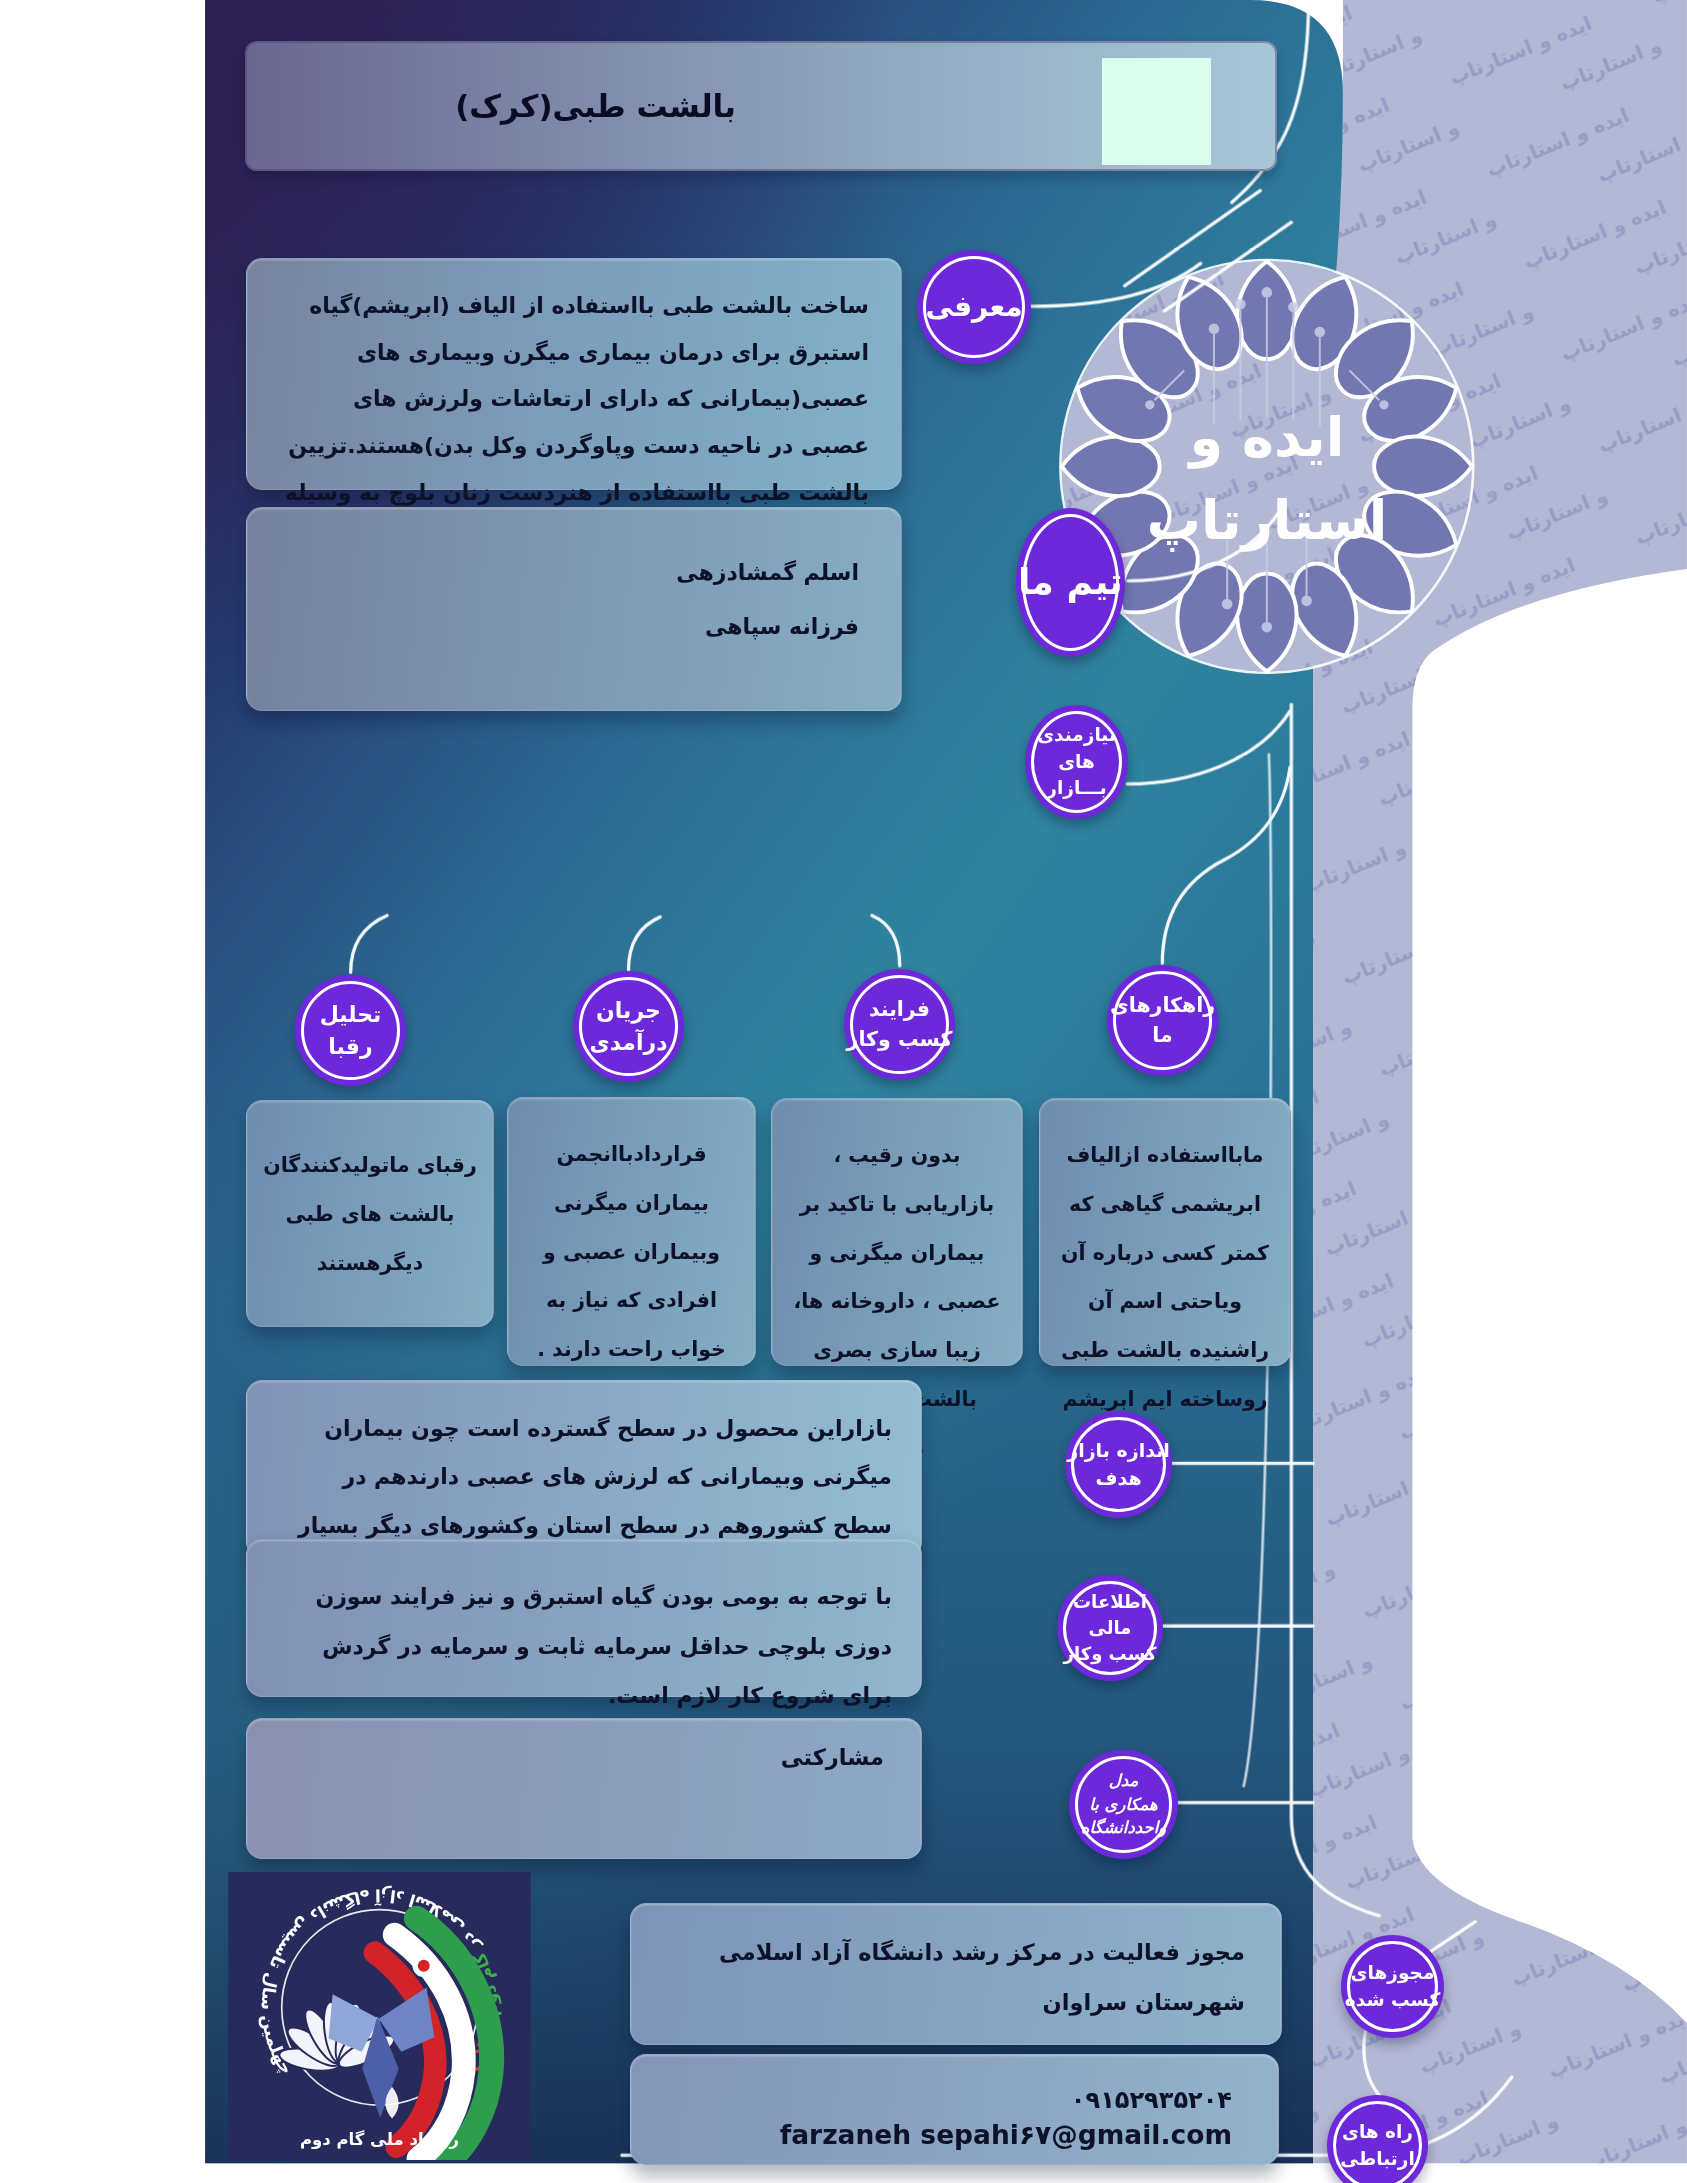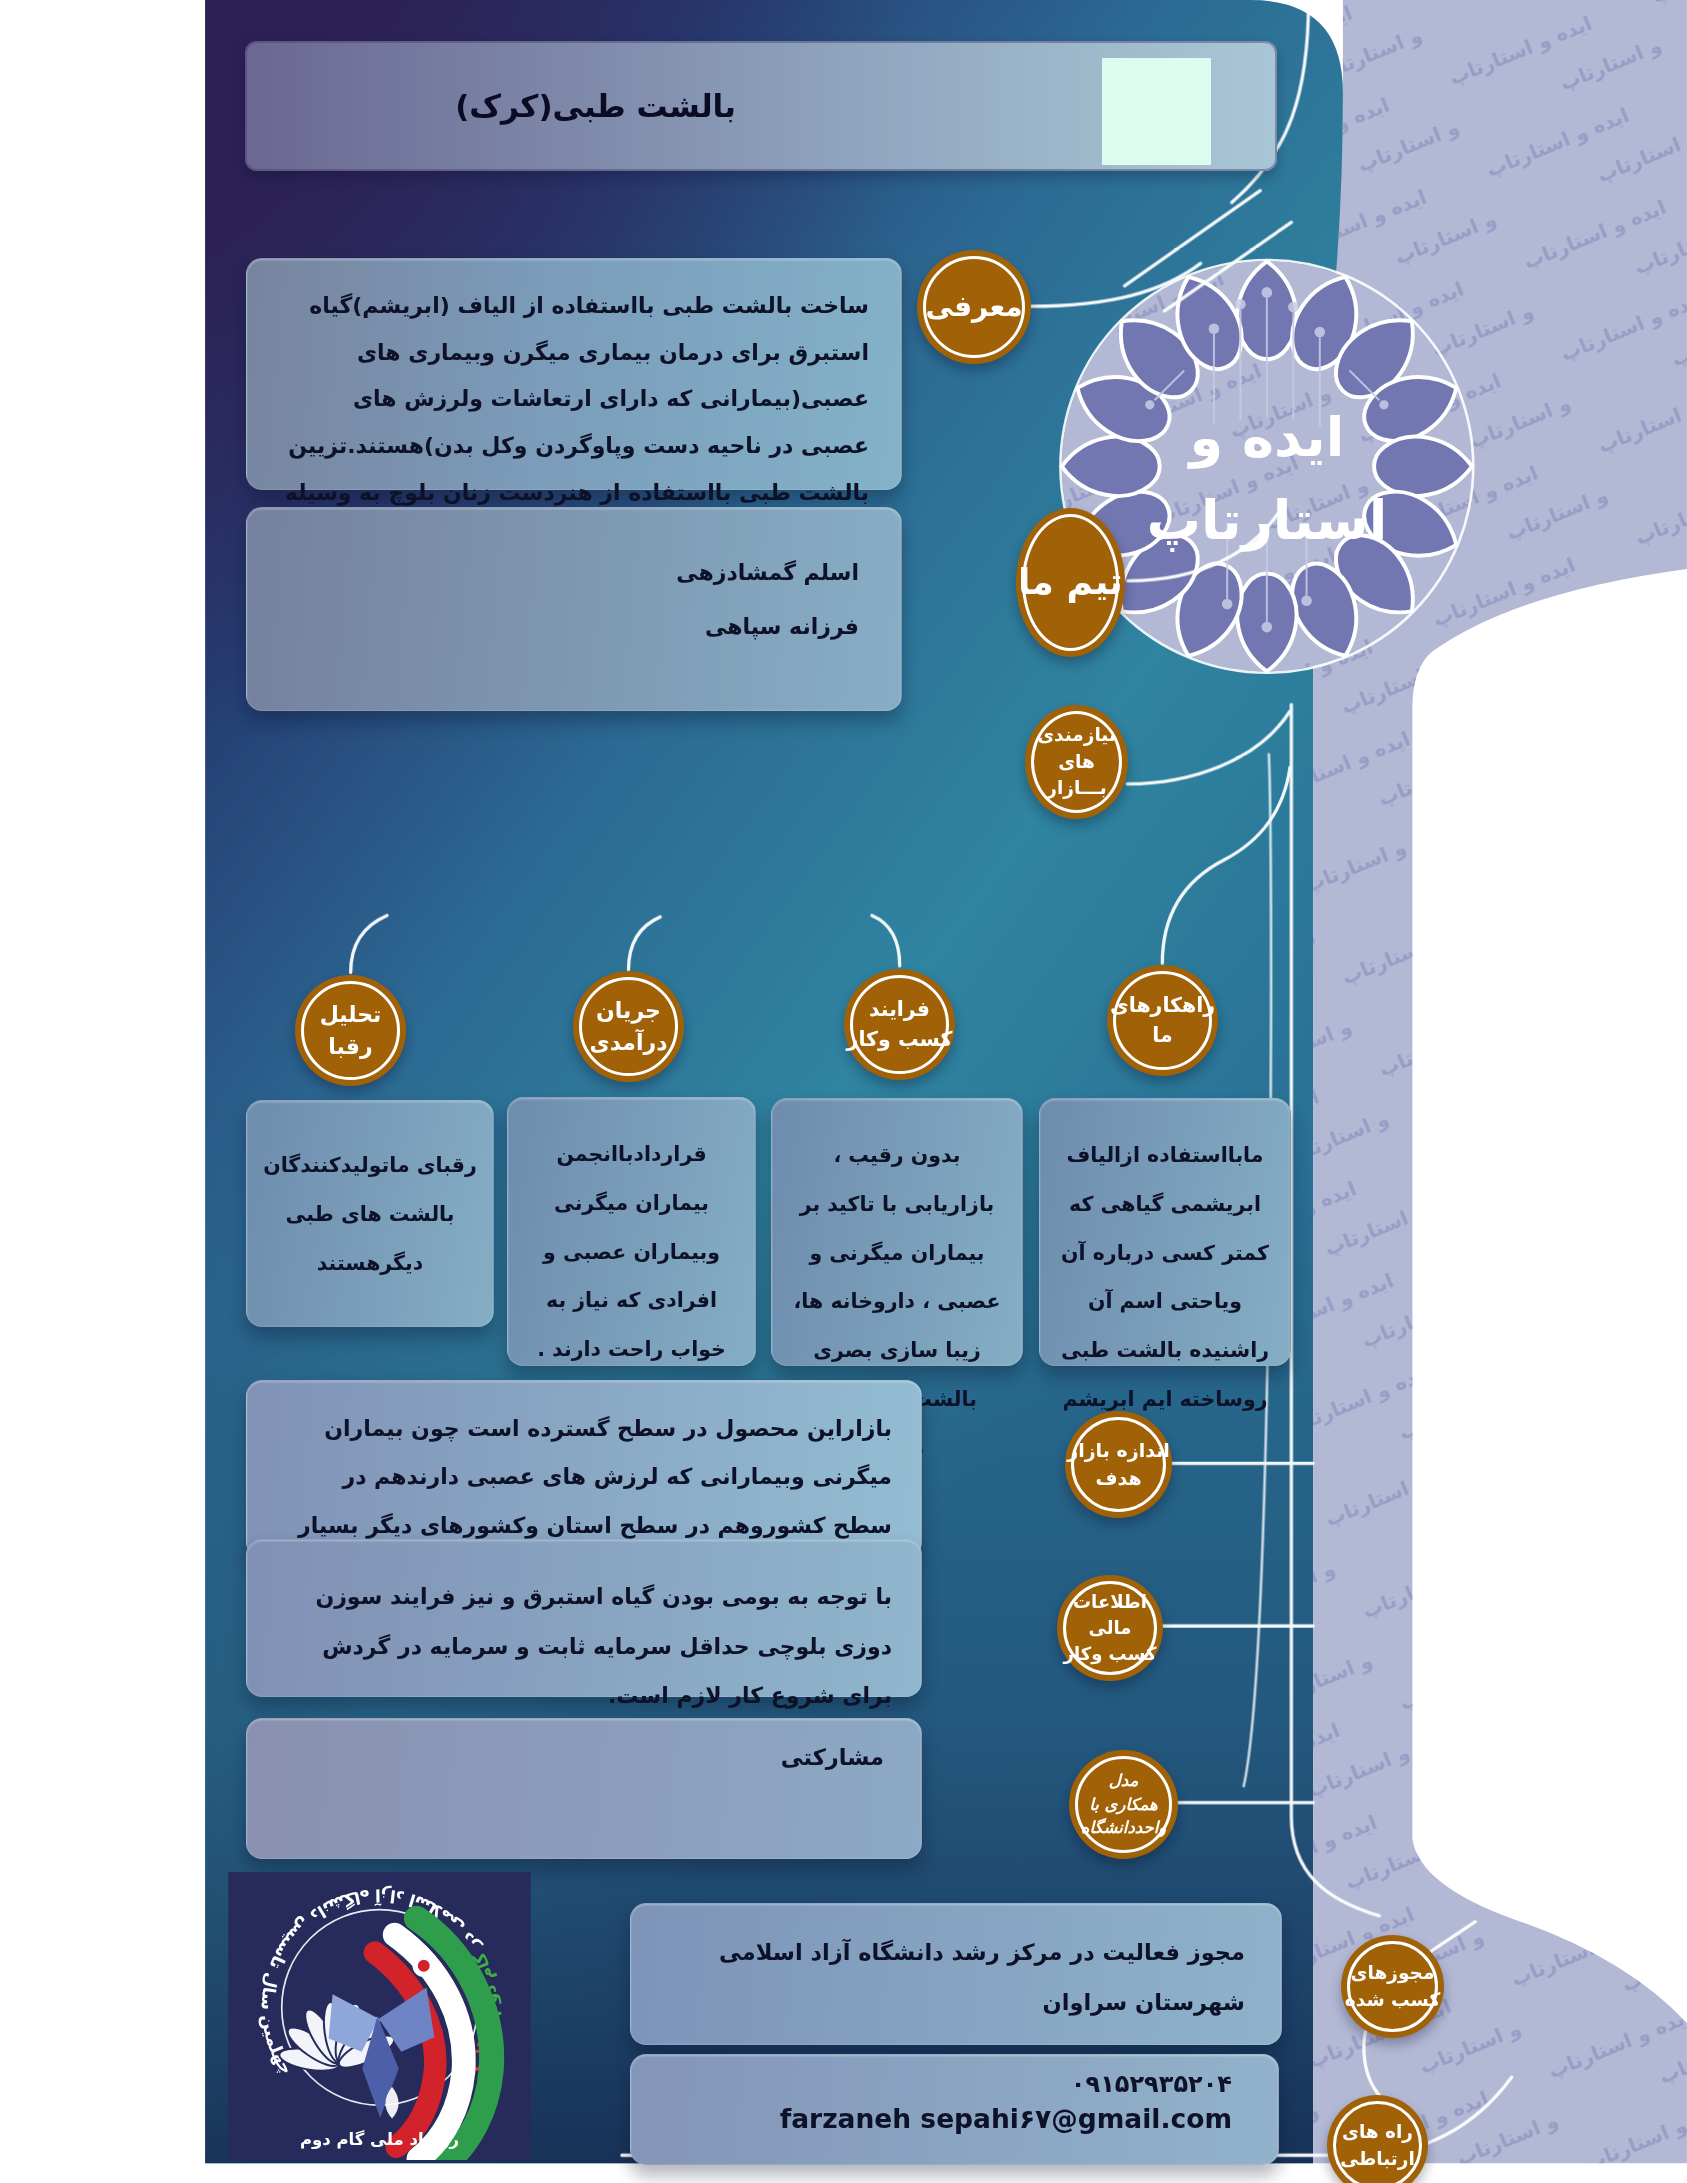--- a/index.html
+++ b/index.html
@@ -6,34 +6,34 @@
   .page{position:relative;width:1687px;height:2183px;background:#ffffff;overflow:hidden;
         font-family:"DejaVu Sans",sans-serif;}
   svg.bg{position:absolute;left:0;top:0;}
   .abs{position:absolute;}
   
   .panel{position:absolute;border-radius:16px;direction:rtl;color:#0e1229;
          box-shadow:0 10.6px 17px rgba(8,14,40,.30), inset 0 1.3px 2px rgba(255,255,255,.30);
          border:1.3px solid rgba(255,255,255,.12);}
   .panel .txt{font-weight:700;}
   
-  .node{position:absolute;background:#a16207;border-radius:50%;
+  .node{position:absolute;background:#6d28d9;border-radius:50%;
         box-shadow:0 6.6px 12px rgba(8,14,40,.30);
         display:flex;align-items:center;justify-content:center;}
   .node::after{content:"";position:absolute;inset:6px;border:3.3px solid #ffffff;border-radius:50%;}
   .node span{position:relative;z-index:2;color:#ffffff;font-weight:800;text-align:center;
              white-space:pre-line;direction:rtl;line-height:1.45;}
   .titlebar{position:absolute;left:245px;top:41px;width:1032px;height:130px;border-radius:12px;
             background:linear-gradient(90deg,#6b6792 0%,#7d87a8 30%,#93abc2 65%,#a9c6d6 100%);
             box-shadow:inset 0 0 0 2px rgba(70,65,110,.45), 0 6.6px 12px rgba(8,14,40,.25);}
   .title-text{position:absolute;left:119px;top:0;width:463px;height:100%;
               display:flex;align-items:center;justify-content:center;
               font-size:31px;font-weight:900;color:#0b0b24;direction:rtl;}
   .mint-square{position:absolute;left:857px;top:17px;width:109px;height:107px;background:#dbfcee;}
-  .contact-line{direction:rtl;font-weight:700;color:#0e1229;}
+  .contact-line{direction:rtl;font-weight:700;color:#0e1229;margin-top:16px;}
   .email{direction:ltr;unicode-bidi:isolate;}
 </style>
 </head>
 <body>
 
 <div class="page">
 
   <svg class="bg" width="1687" height="2183" viewBox="0 0 2550 3300">
     <defs>
       <linearGradient id="bgG" gradientUnits="userSpaceOnUse" x1="310" y1="250" x2="2030" y2="1500">

